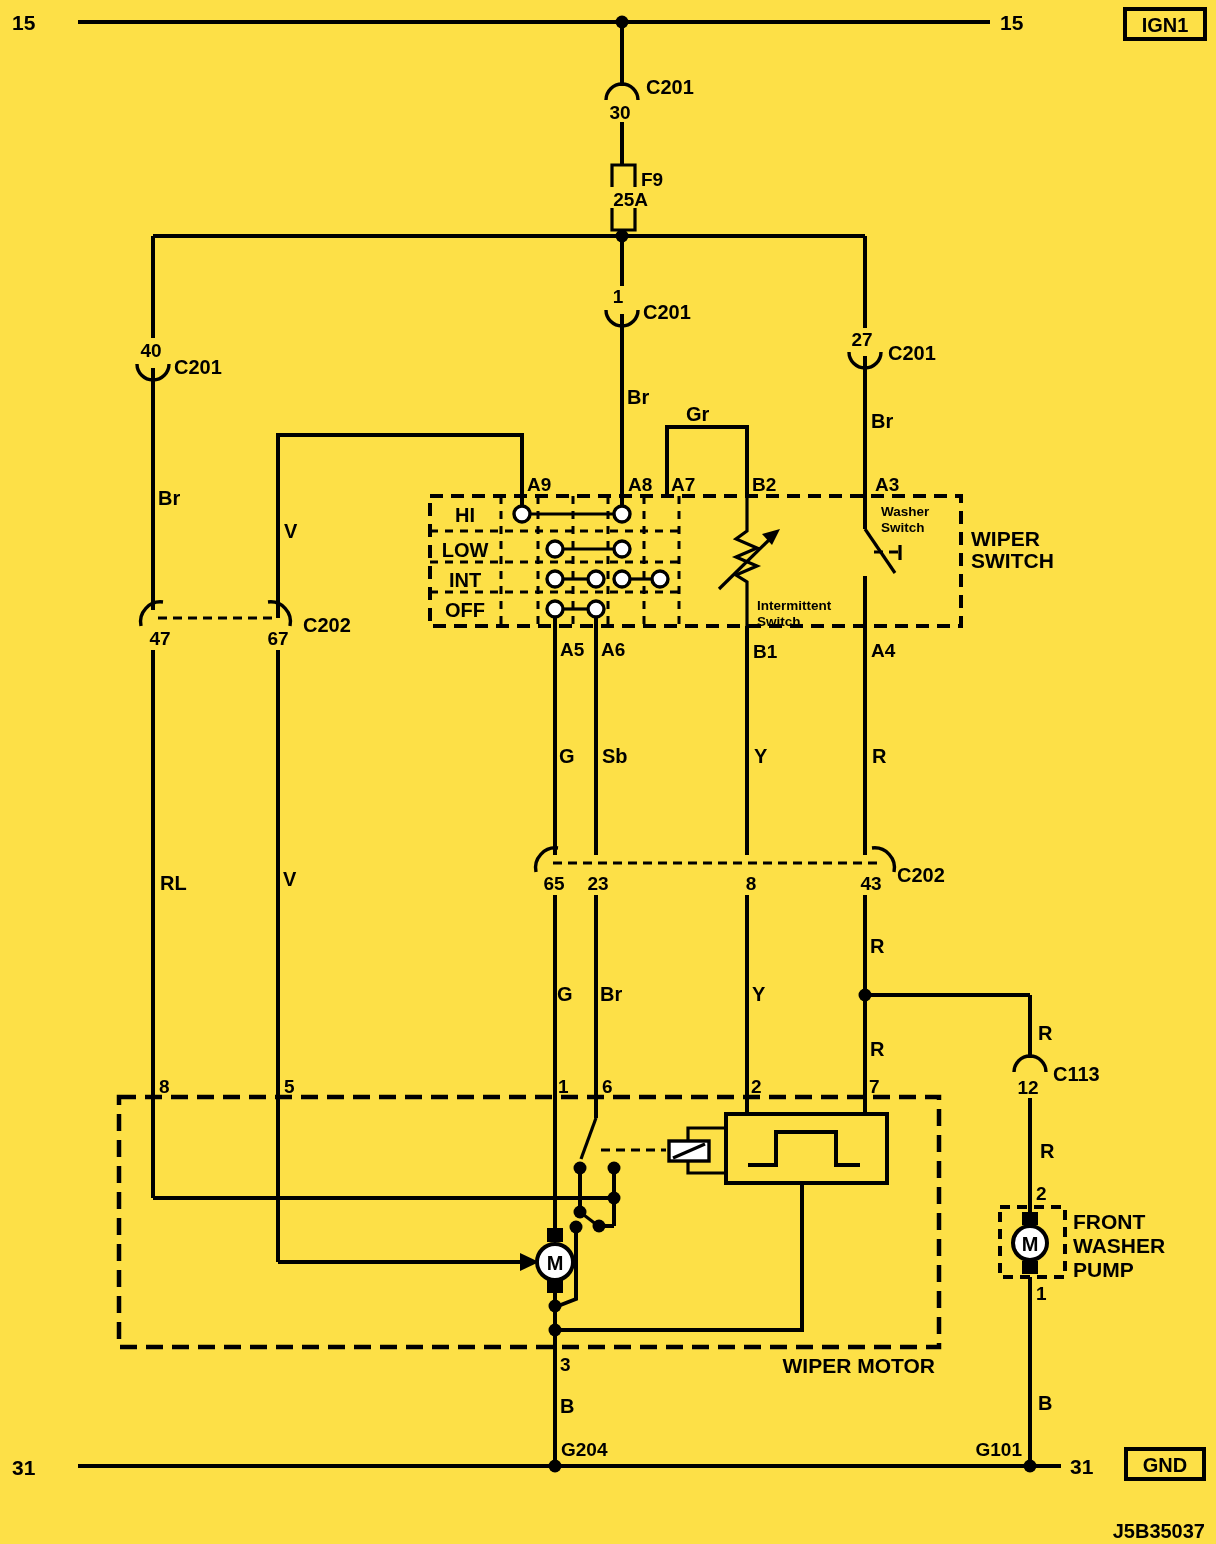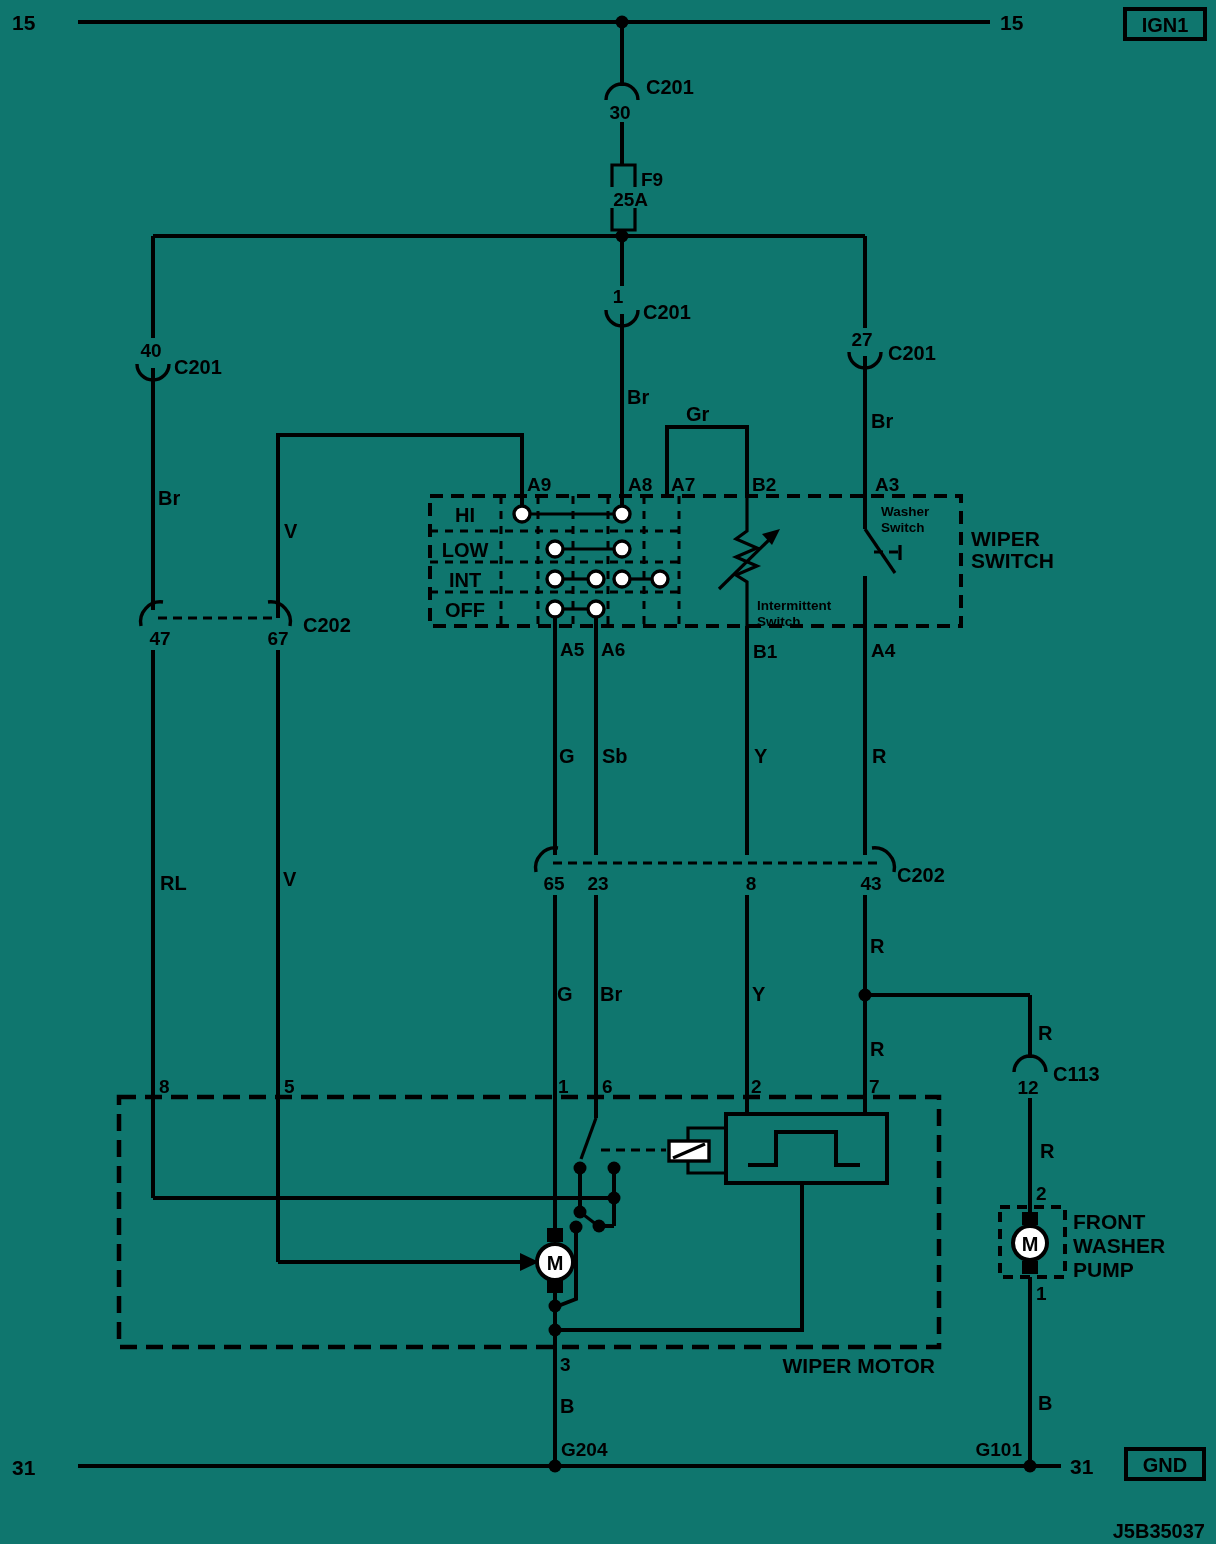--- a/index.html
+++ b/index.html
@@ -1,16 +1,16 @@
 <!DOCTYPE html>
 <html><head>
 <meta charset="utf-8">
 <style>
   html,body{margin:0;padding:0;background:#ffffff;}
-  .stage{position:relative;width:1216px;height:1544px;background:#0f766e;}
+  .stage{position:relative;width:1216px;height:1544px;background:#fde047;}
   svg{display:block;}
   svg text{font-family:"Liberation Sans","DejaVu Sans",sans-serif;font-weight:bold;fill:#000;}
   .t20{font-size:20px;}
   .t21{font-size:21px;}
   .t19{font-size:19px;}
   .t14{font-size:13.5px;}
   .wire{stroke:#000;stroke-width:4;fill:none;stroke-linecap:butt;}
   .thin{stroke:#000;stroke-width:3.2;fill:none;}
   .arc{stroke:#000;stroke-width:3.4;fill:none;}
   .dashbox{stroke:#000;stroke-width:4;fill:none;stroke-dasharray:13 8;}

